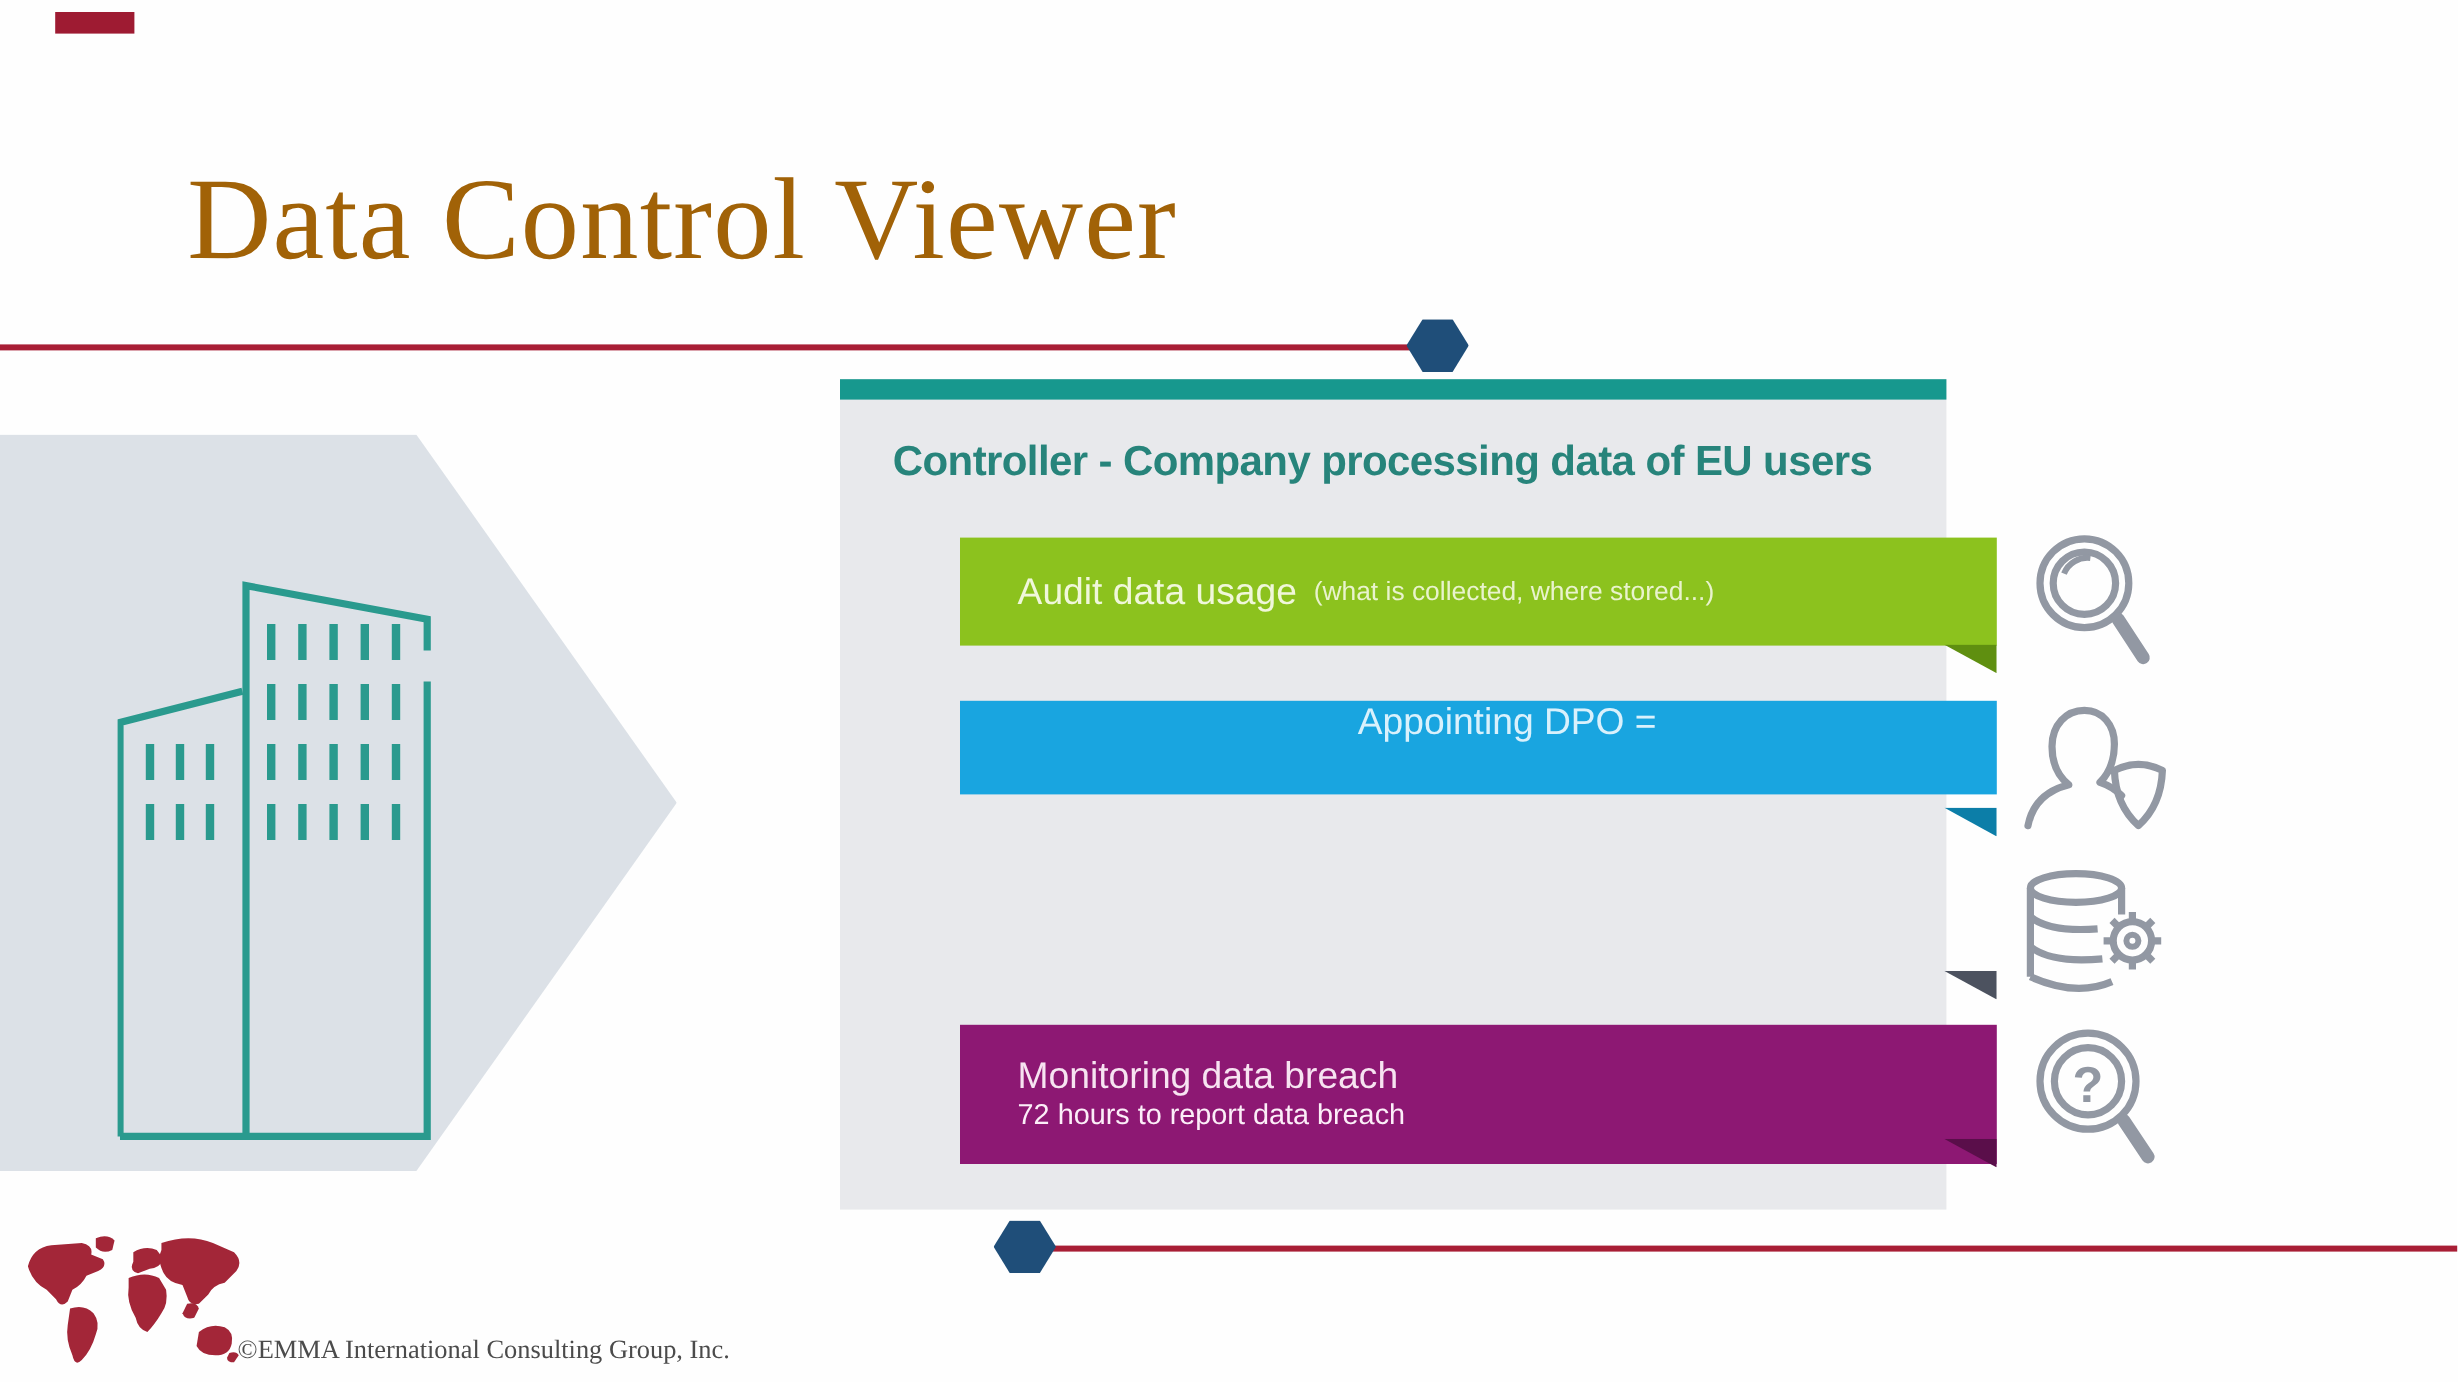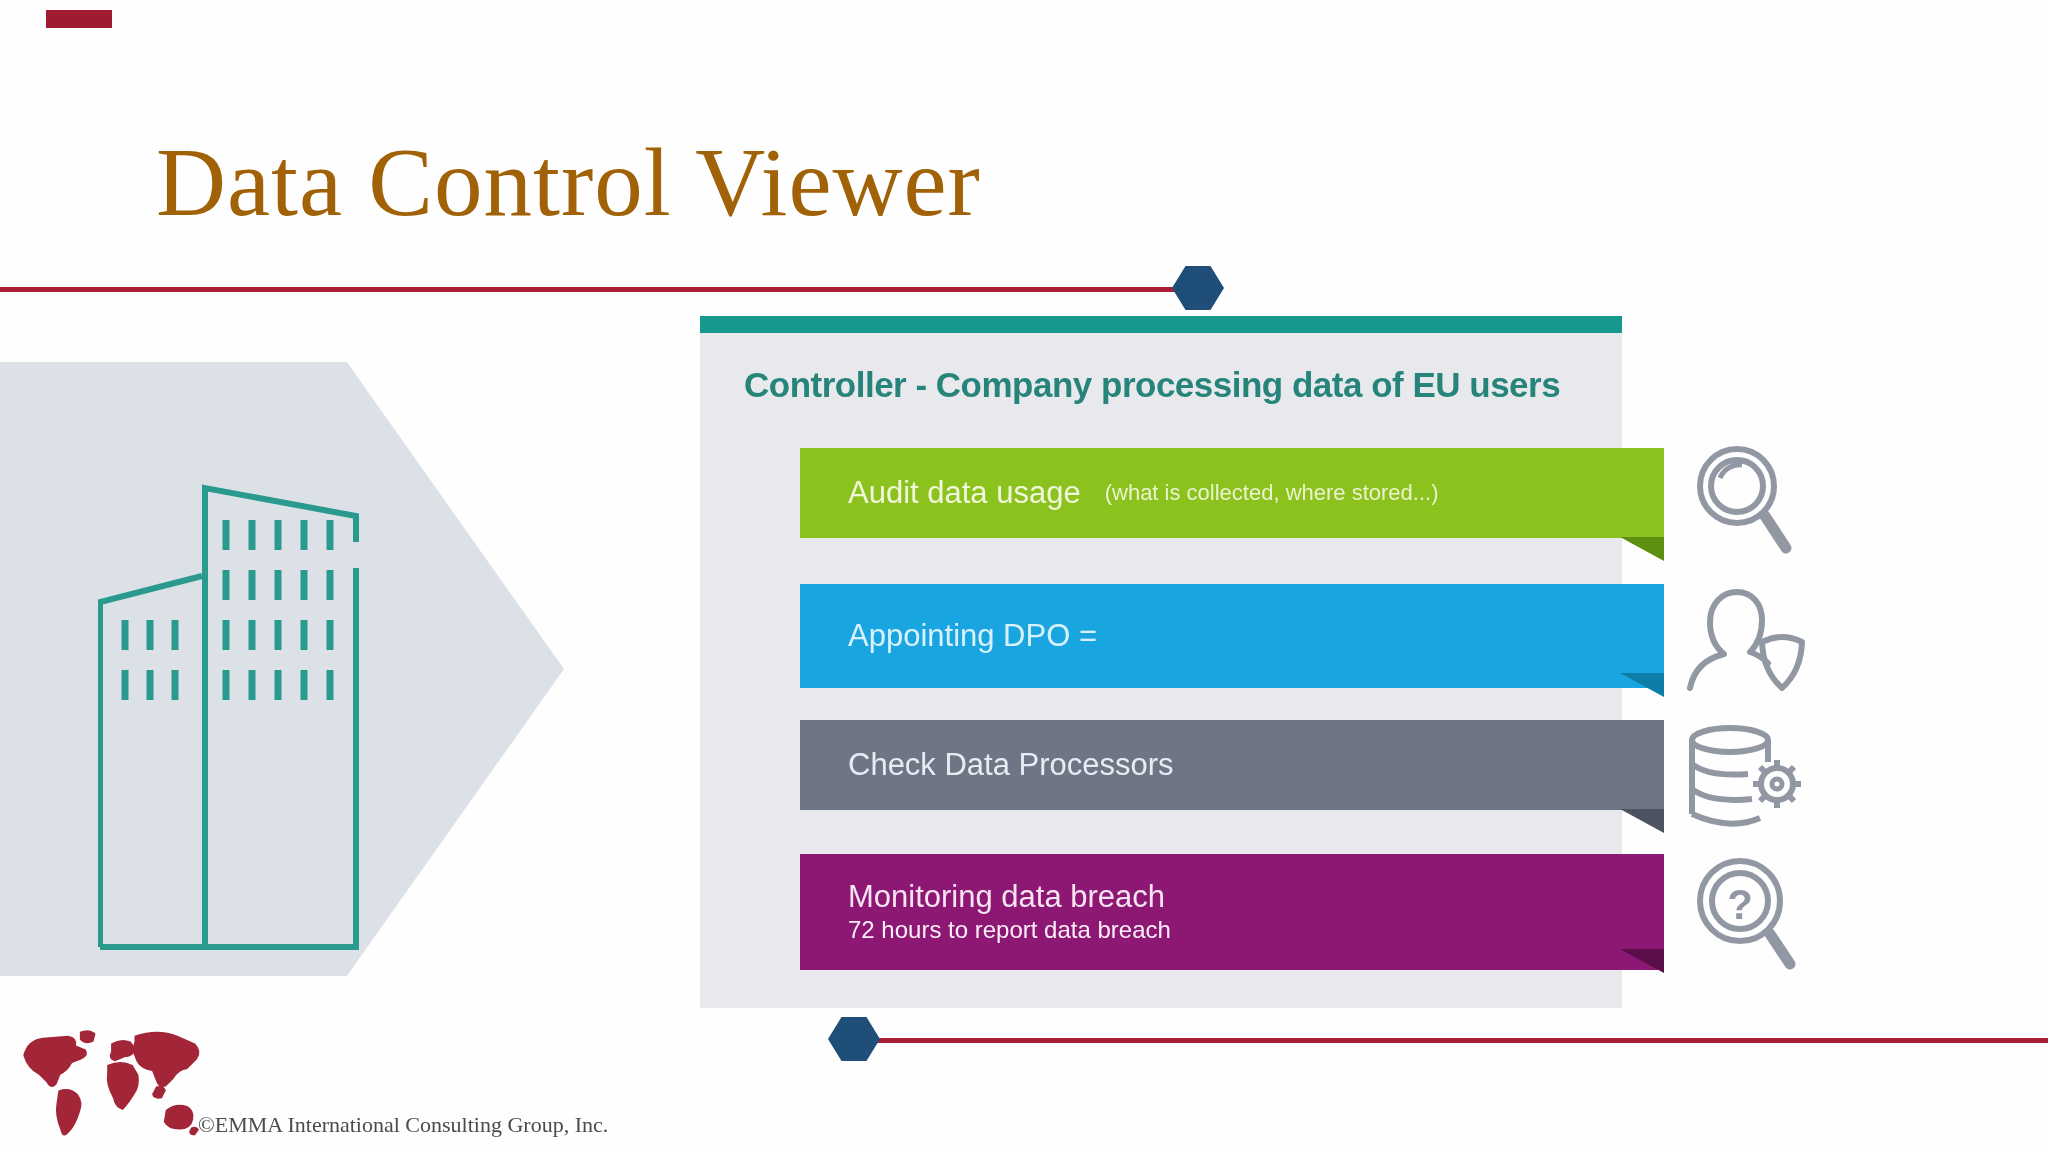--- a/index.html
+++ b/index.html
@@ -29,26 +29,26 @@
 
   
   .card{position:absolute;left:700px;top:316px;width:922px;height:692px;}
   .card-top{width:100%;height:17px;}
   .card-heading{padding:32px 44px 0 44px;font-size:35px;font-weight:700;letter-spacing:-0.5px;}
 
   
   .bar{position:absolute;left:800px;width:864px;display:flex;align-items:center;
        padding-left:48px;box-sizing:border-box;color:#fff;text-align:center;}
   .bar-0{top:448px;height:90px;}
-  .bar-1{top:584px;height:104px;}
+  .bar-1{top:584px;height:78px;flex-direction:column;}
   .bar-2{top:720px;height:90px;}
   .bar-3{top:854px;height:116px;flex-direction:column;align-items:flex-start;justify-content:center;}
   .bar-title{font-size:31px;font-weight:400;white-space:nowrap;}
   .bar-0 .bar-title{color:#f0f7da;}
-  .bar-0 .bar-sub{font-size:22px;color:#e9f3cd;margin-left:24px;white-space:nowrap;}
+  .bar-0 .bar-sub{font-size:22px;color:#e9f3cd;margin-left:14px;white-space:nowrap;}
   .bar-1 .bar-title{color:#d9f1fc;}
   .bar-1 .bar-bold{color:#ffffff;font-weight:700;font-size:31px;margin-left:10px;white-space:nowrap;}
   .bar-2 .bar-title{color:#e8ebf2;}
   .bar-3 .bar-title{color:#f7e3f1;line-height:1.15;}
   .bar-3 .bar-sub{font-size:24px;color:#fceef8;line-height:1.25;}
   .fold{position:absolute;left:1620px;width:44px;height:24px;
         clip-path:polygon(0 0,100% 0,100% 100%);}
   .fold-0{top:537px;}.fold-1{top:673px;}.fold-2{top:809px;}.fold-3{top:949px;}
 
   
@@ -126,23 +126,20 @@
     <span class="bar-title">Audit data usage</span>
     <span class="bar-sub">(what is collected, where stored...)</span>
   </div>
   <div class="fold fold-0" style="background-color: rgb(95, 143, 16);"></div>
 
   <div class="bar bar-1" style="background-color: rgb(25, 165, 224);">
     <span class="bar-title">Appointing DPO =</span>
   </div>
   <div class="fold fold-1" style="background-color: rgb(12, 126, 168);"></div>
 
-  <div class="bar bar-2" style="background-color: rgb(110, 117, 133);">
-    <span class="bar-title">Check Data Processors</span>
-  </div>
   <div class="fold fold-2" style="background-color: rgb(76, 82, 95);"></div>
 
   <div class="bar bar-3" style="background-color: rgb(141, 24, 115);">
     <span class="bar-title">Monitoring data breach</span>
     <span class="bar-sub">72 hours to report data breach</span>
   </div>
   <div class="fold fold-3" style="background-color: rgb(90, 14, 74);"></div>
 
   <svg class="ricon ricon-0" viewBox="0 0 125 135">
     <g fill="none" stroke-width="6" stroke="#9298a3">

